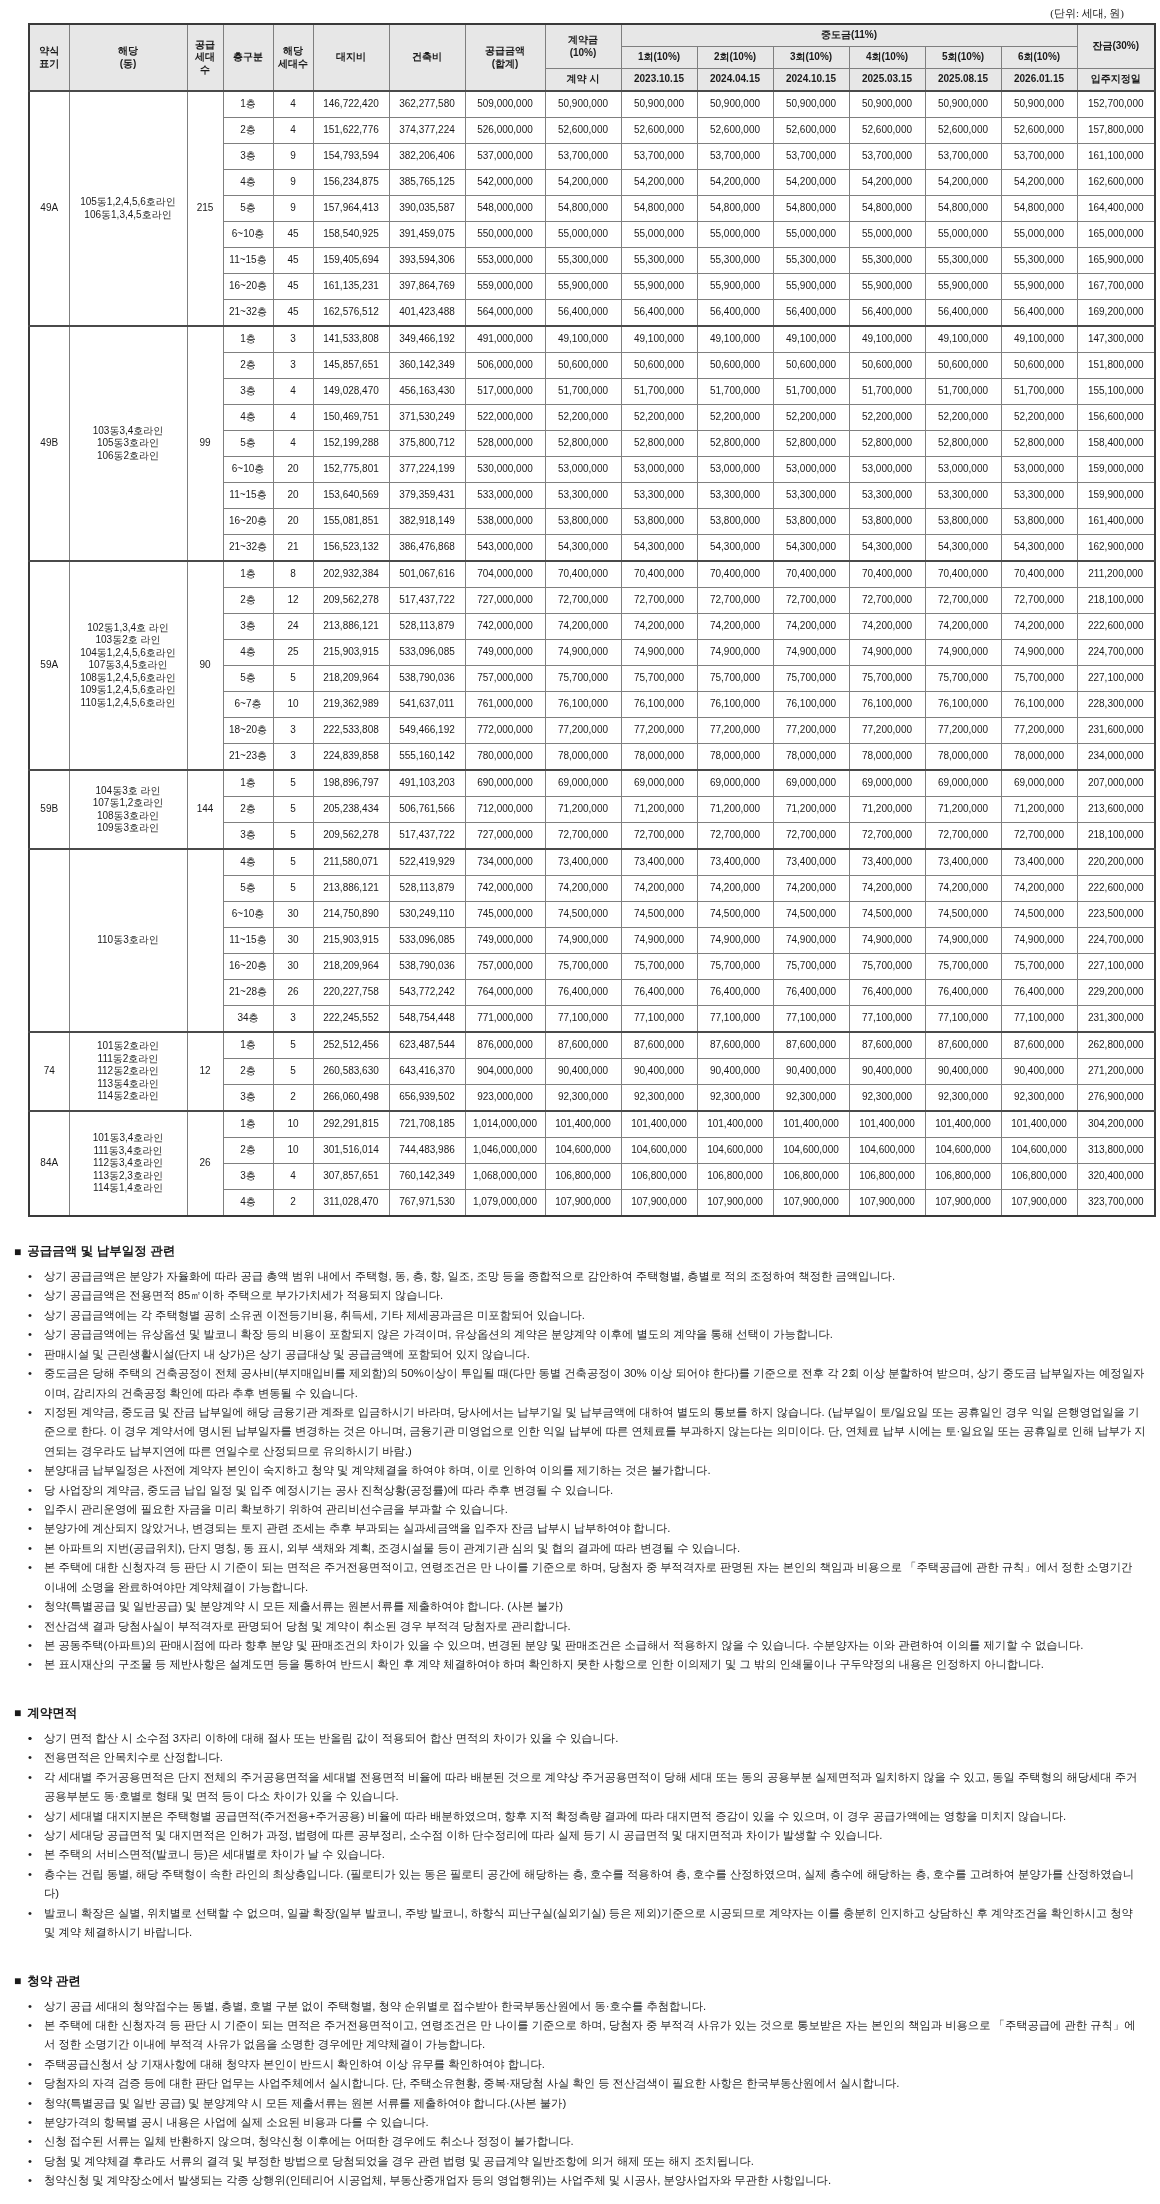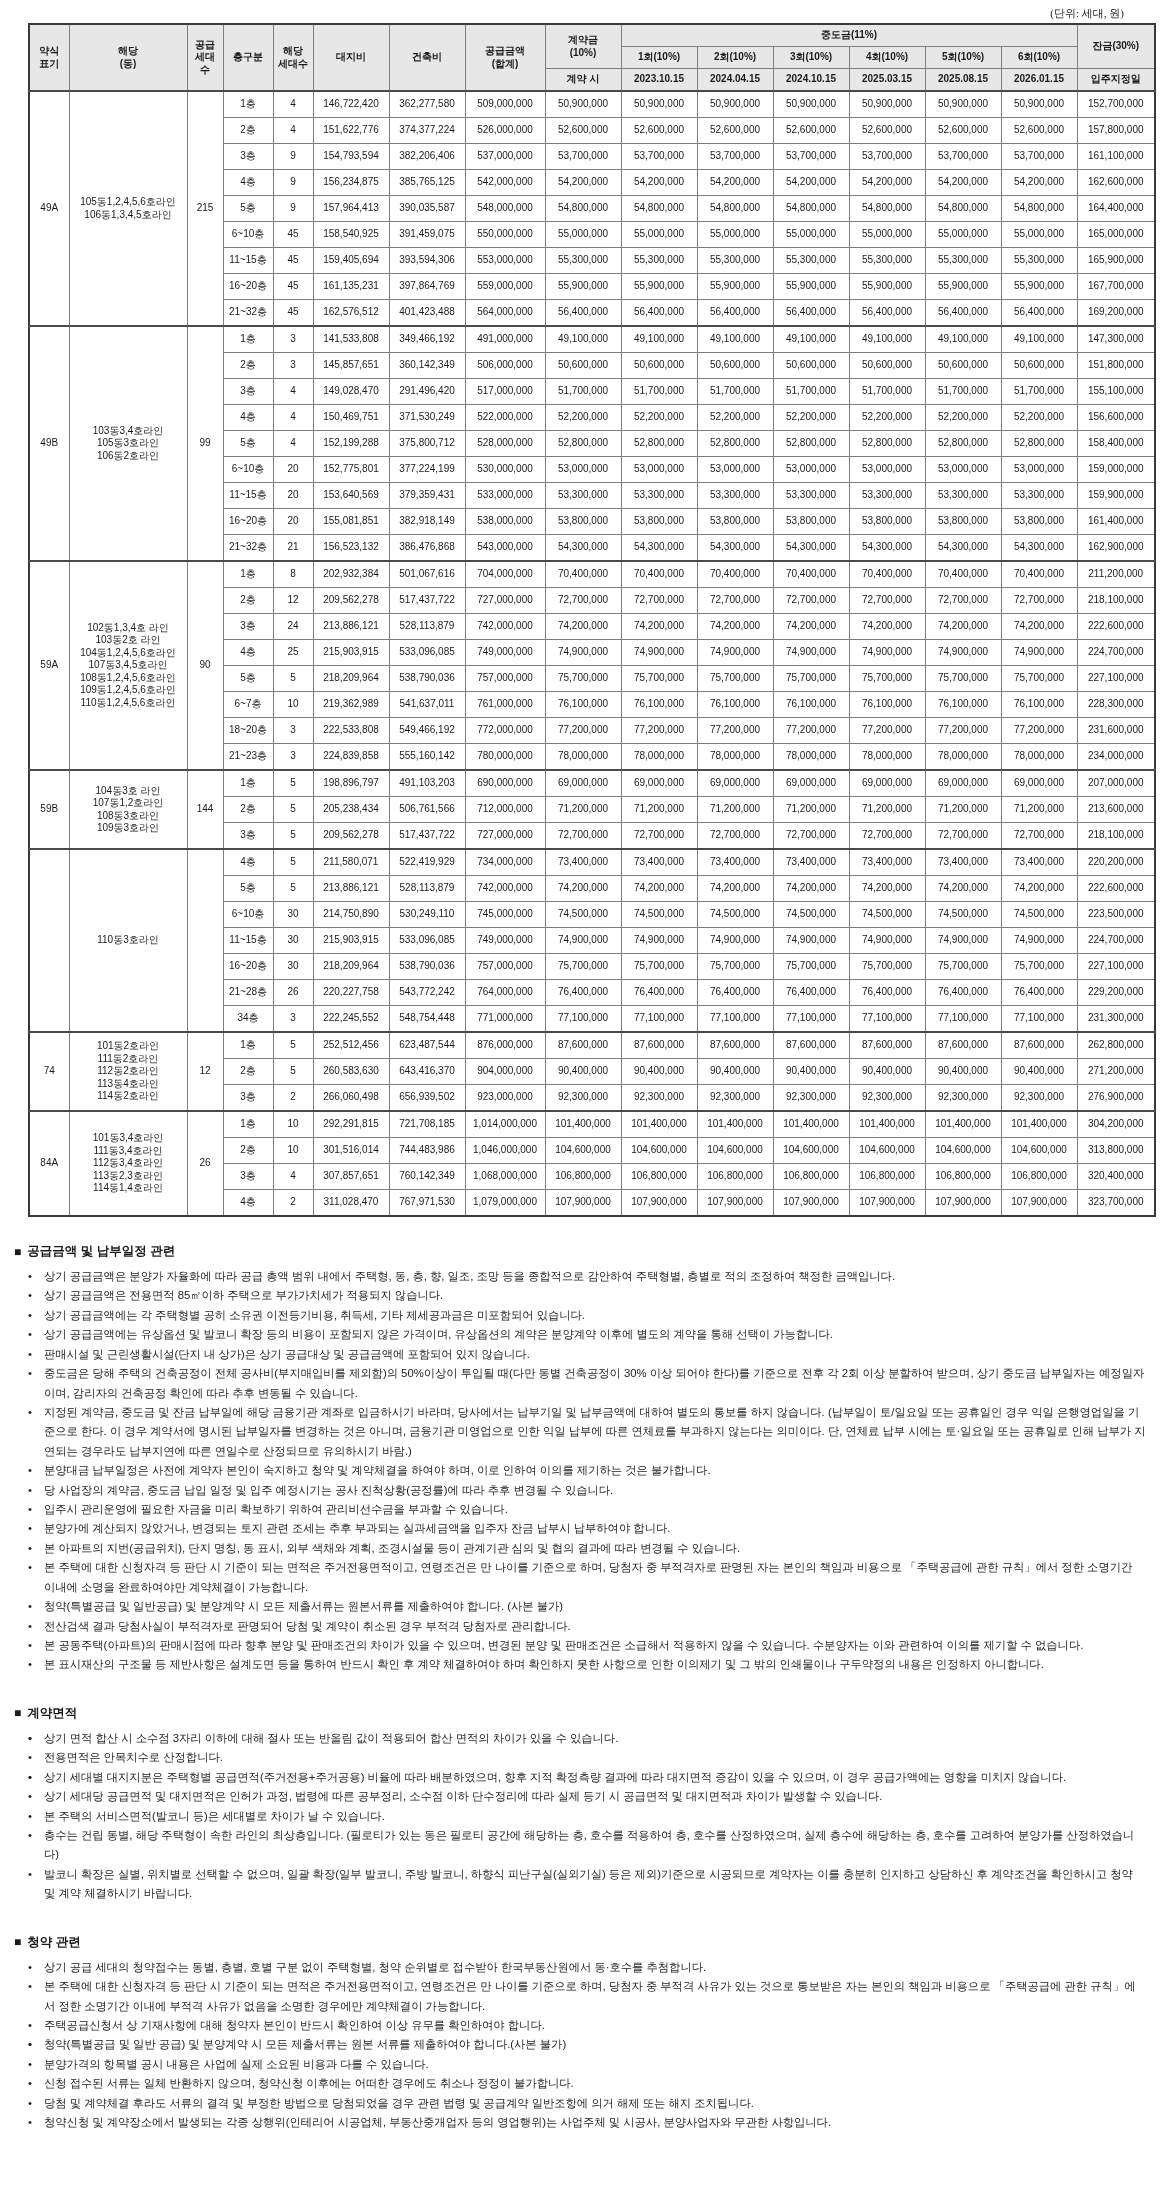--- a/index.html
+++ b/index.html
@@ -260,21 +260,21 @@
           <td>50,600,000</td>
           <td>50,600,000</td>
           <td>50,600,000</td>
           <td>50,600,000</td>
           <td>151,800,000</td>
         </tr>
         <tr>
           <td>3층</td>
           <td>4</td>
           <td>149,028,470</td>
-          <td>291,496,420</td>
+          <td>456,163,430</td>
           <td>517,000,000</td>
           <td>51,700,000</td>
           <td>51,700,000</td>
           <td>51,700,000</td>
           <td>51,700,000</td>
           <td>51,700,000</td>
           <td>51,700,000</td>
           <td>51,700,000</td>
           <td>155,100,000</td>
         </tr>
@@ -803,36 +803,36 @@
         <div class="bullet"><span class="marker">•</span><span>본 표시재산의 구조물 등 제반사항은 설계도면 등을 통하여 반드시 확인 후 계약 체결하여야 하며 확인하지 못한 사항으로 인한 이의제기 및 그 밖의 인쇄물이나 구두약정의 내용은 인정하지 아니합니다.</span></div>
       </div>
       <div class="section">
         <div class="section-title">
           <span class="sq">■</span>
           <span>계약면적</span>
         </div>
         <div class="bullet"><span class="marker">•</span></div>
         <div class="bullet"><span class="marker">•</span><span>상기 면적 합산 시 소수점 3자리 이하에 대해 절사 또는 반올림 값이 적용되어 합산 면적의 차이가 있을 수 있습니다.</span></div>
         <div class="bullet"><span class="marker">•</span><span>전용면적은 안목치수로 산정합니다.</span></div>
-        <div class="bullet"><span class="marker">•</span></div>
+        <div class="bullet"><span class="marker">•</span><span>각 세대별 주거공용면적은 단지 전체의 주거공용면적을 세대별 전용면적 비율에 따라 배분된 것으로 계약상 주거공용면적이 당해 세대 또는 동의 공용부분 실제면적과 일치하지 않을 수 있고, 동일 주택형의 해당세대 주거공용부분도 동·호별로 형태 및 면적 등이 다소 차이가 있을 수 있습니다.</span></div>
         <div class="bullet"><span class="marker">•</span><span>상기 세대별 대지지분은 주택형별 공급면적(주거전용+주거공용) 비율에 따라 배분하였으며, 향후 지적 확정측량 결과에 따라 대지면적 증감이 있을 수 있으며, 이 경우 공급가액에는 영향을 미치지 않습니다.</span></div>
         <div class="bullet"><span class="marker">•</span><span>상기 세대당 공급면적 및 대지면적은 인허가 과정, 법령에 따른 공부정리, 소수점 이하 단수정리에 따라 실제 등기 시 공급면적 및 대지면적과 차이가 발생할 수 있습니다.</span></div>
         <div class="bullet"><span class="marker">•</span><span>본 주택의 서비스면적(발코니 등)은 세대별로 차이가 날 수 있습니다.</span></div>
         <div class="bullet"><span class="marker">•</span><span>층수는 건립 동별, 해당 주택형이 속한 라인의 최상층입니다. (필로티가 있는 동은 필로티 공간에 해당하는 층, 호수를 적용하여 층, 호수를 산정하였으며, 실제 층수에 해당하는 층, 호수를 고려하여 분양가를 산정하였습니다)</span></div>
         <div class="bullet"><span class="marker">•</span><span>발코니 확장은 실별, 위치별로 선택할 수 없으며, 일괄 확장(일부 발코니, 주방 발코니, 하향식 피난구실(실외기실) 등은 제외)기준으로 시공되므로 계약자는 이를 충분히 인지하고 상담하신 후 계약조건을 확인하시고 청약 및 계약 체결하시기 바랍니다.</span></div>
       </div>
       <div class="section">
         <div class="section-title">
           <span class="sq">■</span>
           <span>청약 관련</span>
         </div>
         <div class="bullet"><span class="marker">•</span><span>상기 공급 세대의 청약접수는 동별, 층별, 호별 구분 없이 주택형별, 청약 순위별로 접수받아 한국부동산원에서 동·호수를 추첨합니다.</span></div>
         <div class="bullet"><span class="marker">•</span><span>본 주택에 대한 신청자격 등 판단 시 기준이 되는 면적은 주거전용면적이고, 연령조건은 만 나이를 기준으로 하며, 당첨자 중 부적격 사유가 있는 것으로 통보받은 자는 본인의 책임과 비용으로 「주택공급에 관한 규칙」에서 정한 소명기간 이내에 부적격 사유가 없음을 소명한 경우에만 계약체결이 가능합니다.</span></div>
         <div class="bullet"><span class="marker">•</span><span>주택공급신청서 상 기재사항에 대해 청약자 본인이 반드시 확인하여 이상 유무를 확인하여야 합니다.</span></div>
-        <div class="bullet"><span class="marker">•</span></div>
+        <div class="bullet"><span class="marker">•</span><span>당첨자의 자격 검증 등에 대한 판단 업무는 사업주체에서 실시합니다. 단, 주택소유현황, 중복·재당첨 사실 확인 등 전산검색이 필요한 사항은 한국부동산원에서 실시합니다.</span></div>
         <div class="bullet"><span class="marker">•</span><span>청약(특별공급 및 일반 공급) 및 분양계약 시 모든 제출서류는 원본 서류를 제출하여야 합니다.(사본 불가)</span></div>
         <div class="bullet"><span class="marker">•</span><span>분양가격의 항목별 공시 내용은 사업에 실제 소요된 비용과 다를 수 있습니다.</span></div>
         <div class="bullet"><span class="marker">•</span><span>신청 접수된 서류는 일체 반환하지 않으며, 청약신청 이후에는 어떠한 경우에도 취소나 정정이 불가합니다.</span></div>
         <div class="bullet"><span class="marker">•</span><span>당첨 및 계약체결 후라도 서류의 결격 및 부정한 방법으로 당첨되었을 경우 관련 법령 및 공급계약 일반조항에 의거 해제 또는 해지 조치됩니다.</span></div>
         <div class="bullet"><span class="marker">•</span><span>청약신청 및 계약장소에서 발생되는 각종 상행위(인테리어 시공업체, 부동산중개업자 등의 영업행위)는 사업주체 및 시공사, 분양사업자와 무관한 사항입니다.</span></div>
       </div>
     </div>
 </div>
 
 </body></html>

